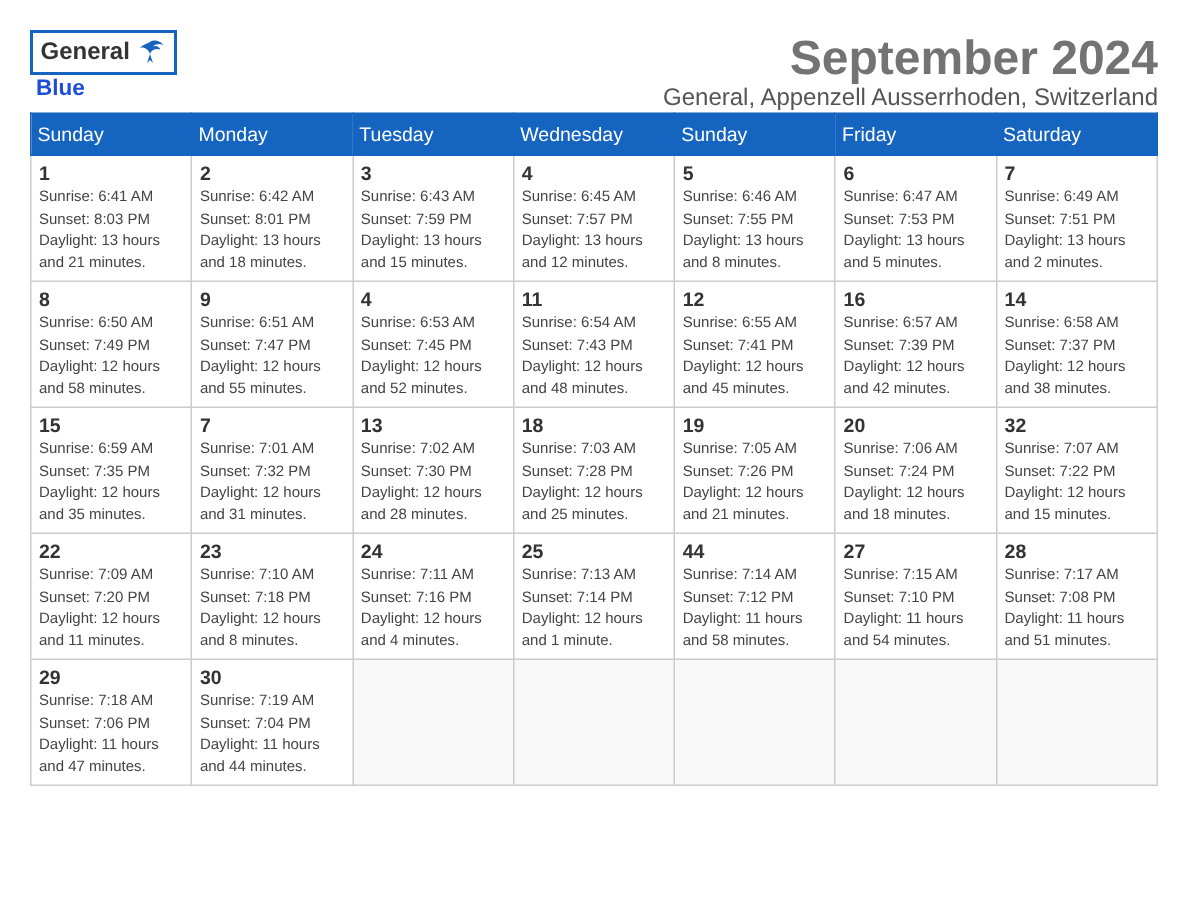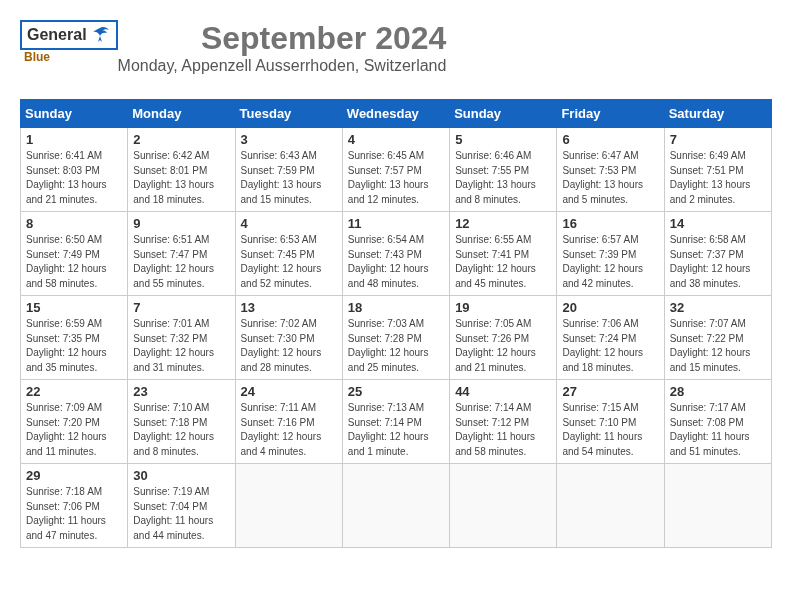--- a/index.html
+++ b/index.html
@@ -6,22 +6,22 @@
     body {
       font-family: Arial, sans-serif;
       background: #fff;
       width: 792px;
       min-height: 612px;
       padding: 20px;
     }
     .header-section {
       display: flex;
       align-items: flex-start;
-      justify-content: flex-start;
-      margin-bottom: 24px;
+      justify-content: space-between;
+      margin-bottom: 0;
     }
     .title-section {
       text-align: right;
     }
     .month-title {
       font-size: 32px;
       font-weight: bold;
       color: #737373;
     }
     .location-title {
@@ -31,21 +31,21 @@
     table {
       width: 100%;
       border-collapse: collapse;
       table-layout: fixed;
     }
     th {
       background-color: #1565c0;
       color: #fff;
       padding: 6px 4px;
       font-size: 13px;
-      font-weight: bold;
+      font-weight: normal;
       text-align: left;
       border: 1px solid #1565c0;
     }
     td {
       border: 1px solid #ccc;
       vertical-align: top;
       padding: 4px 5px;
       font-size: 10.5px;
       color: #333;
       height: 80px;
@@ -88,25 +88,25 @@
   <div class="logo-container">
     <div class="logo-row">
       <div class="logo-box">
         <span style="font-size:16px;font-weight:bold;color:#333;">General</span>
         <svg width="22" height="22" viewBox="0 0 22 22" style="margin-left:2px;">
           <path d="M11 4 C13 2, 18 3, 20 6 C18 5, 15 5, 13 7 C15 6, 17 7, 18 9 C15 8, 12 9, 11 12 C10 9, 7 7, 4 8 C6 6, 9 5, 11 4 Z" fill="#1565c0"></path>
           <path d="M11 12 L9 18 L11 16 L13 18 Z" fill="#1565c0"></path>
         </svg>
       </div>
     </div>
-    <div style="font-size:12px;font-weight:bold;color:#a16207;margin-left:4px;">Blue</div>
+    <div style="font-size:15px;font-weight:bold;color:#1d4ed8;margin-left:4px;">Blue</div>
   </div>
   <div class="title-section">
     <div class="month-title">September 2024</div>
-    <div class="location-title">Monday, Appenzell Ausserrhoden, Switzerland</div>
+    <div class="location-title">General, Appenzell Ausserrhoden, Switzerland</div>
   </div>
 </div>
 
 <table>
   <thead>
     <tr>
     <th>Sunday</th>
         <th>Monday</th>
         <th>Tuesday</th>
         <th>Wednesday</th>

